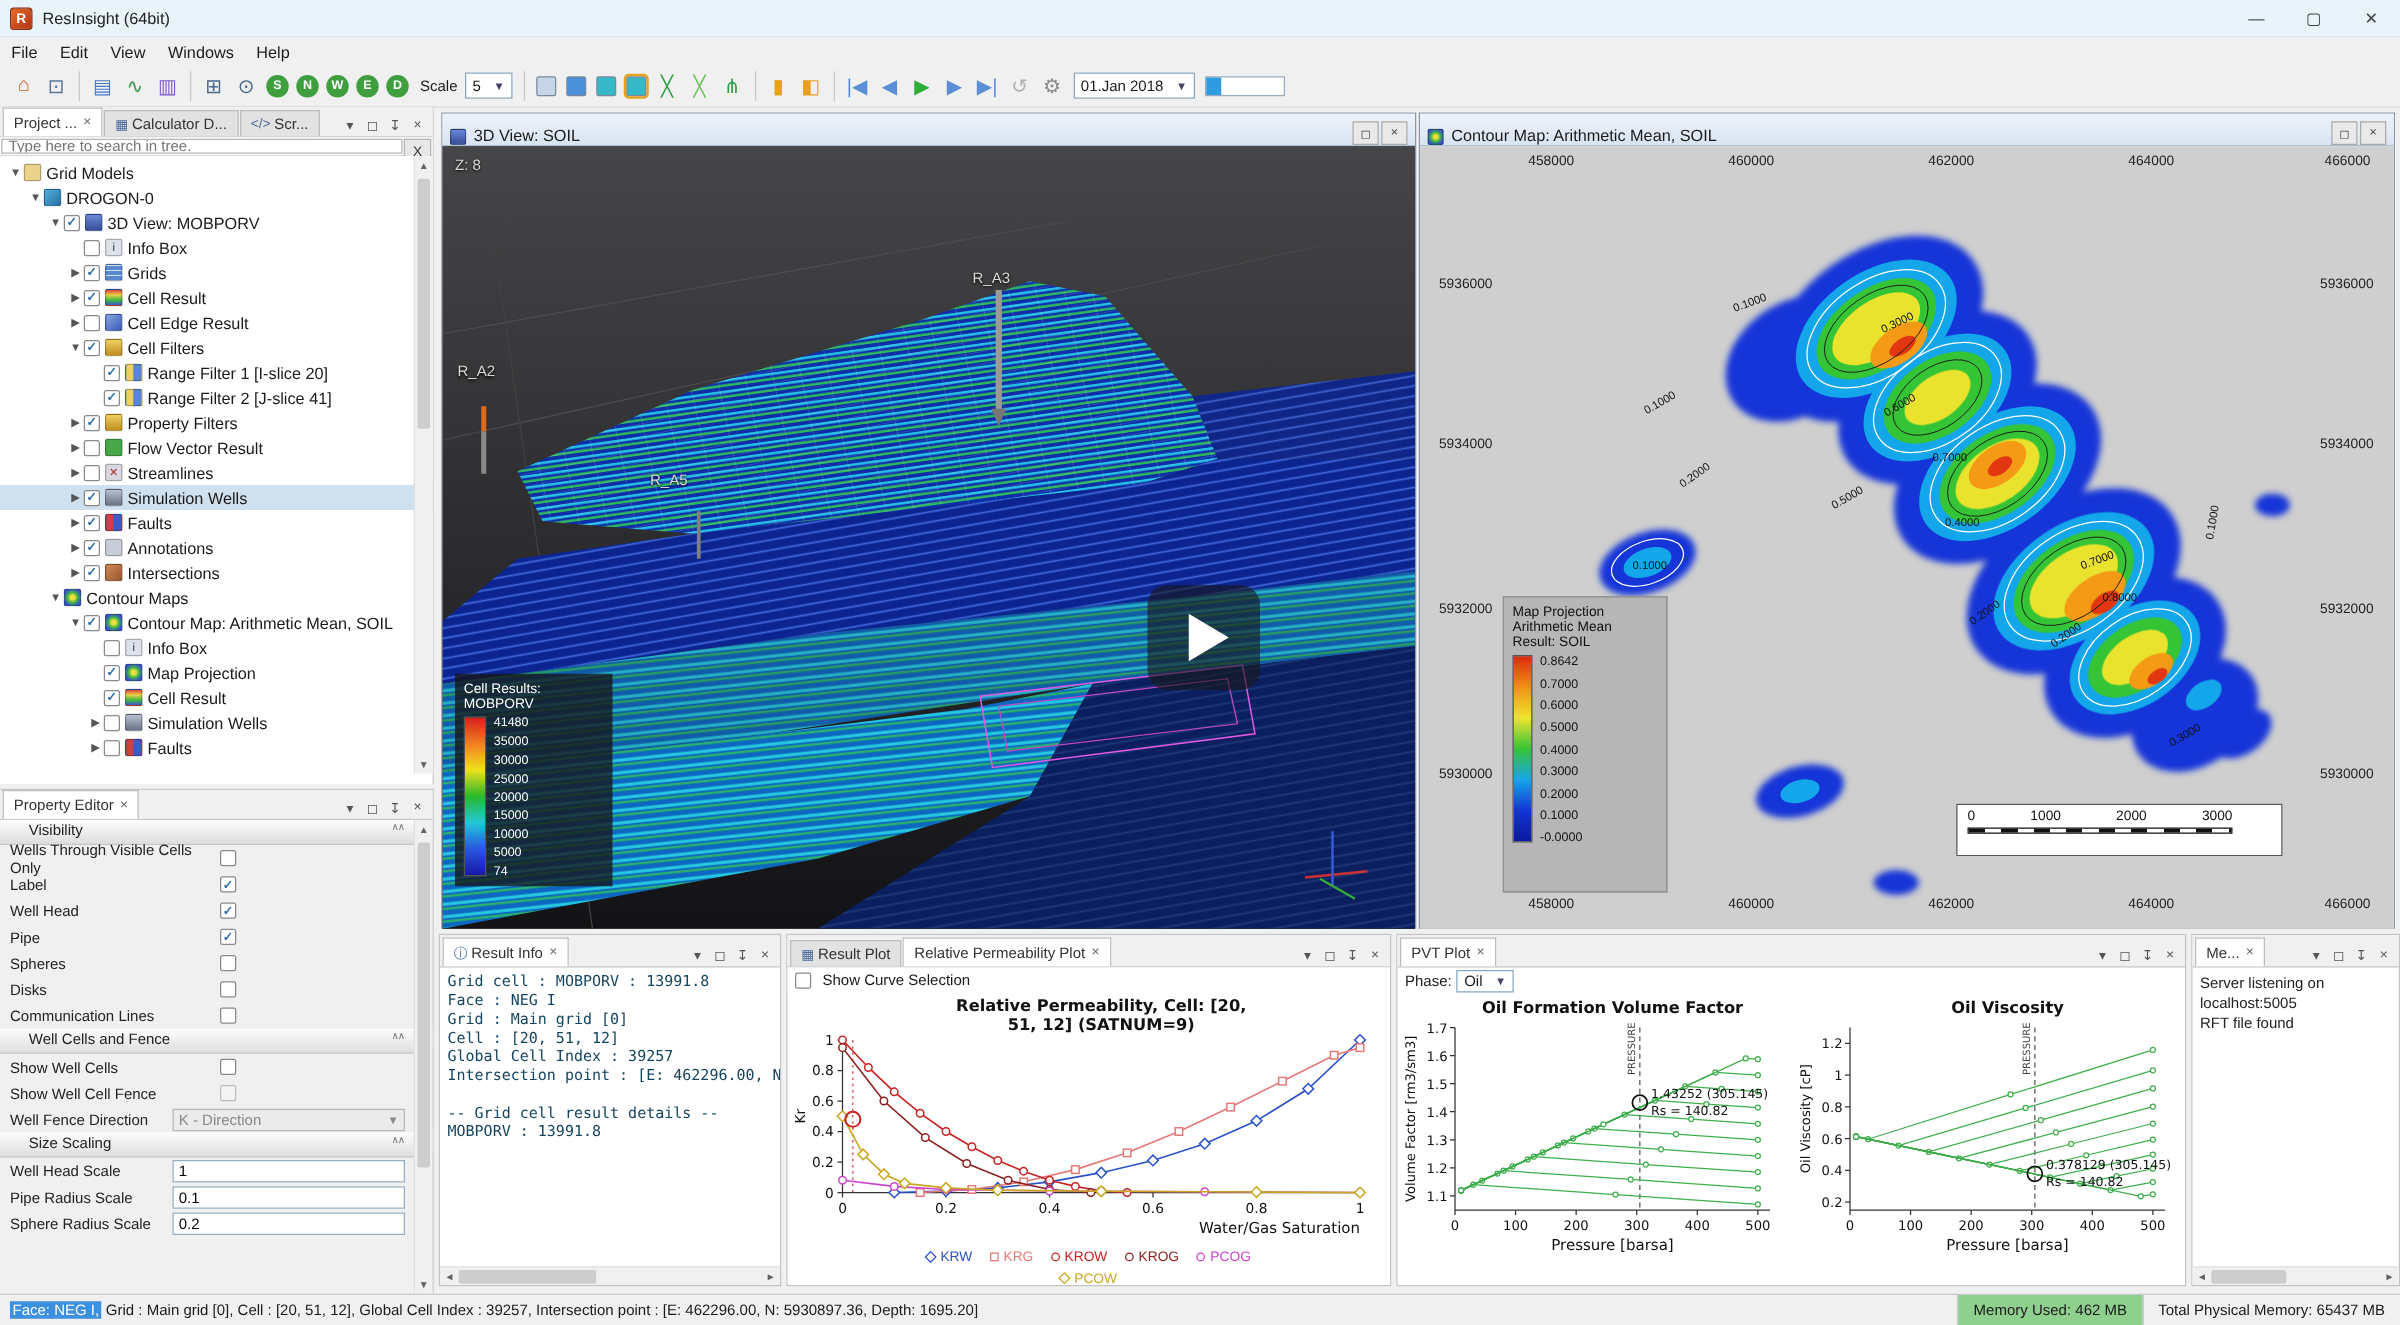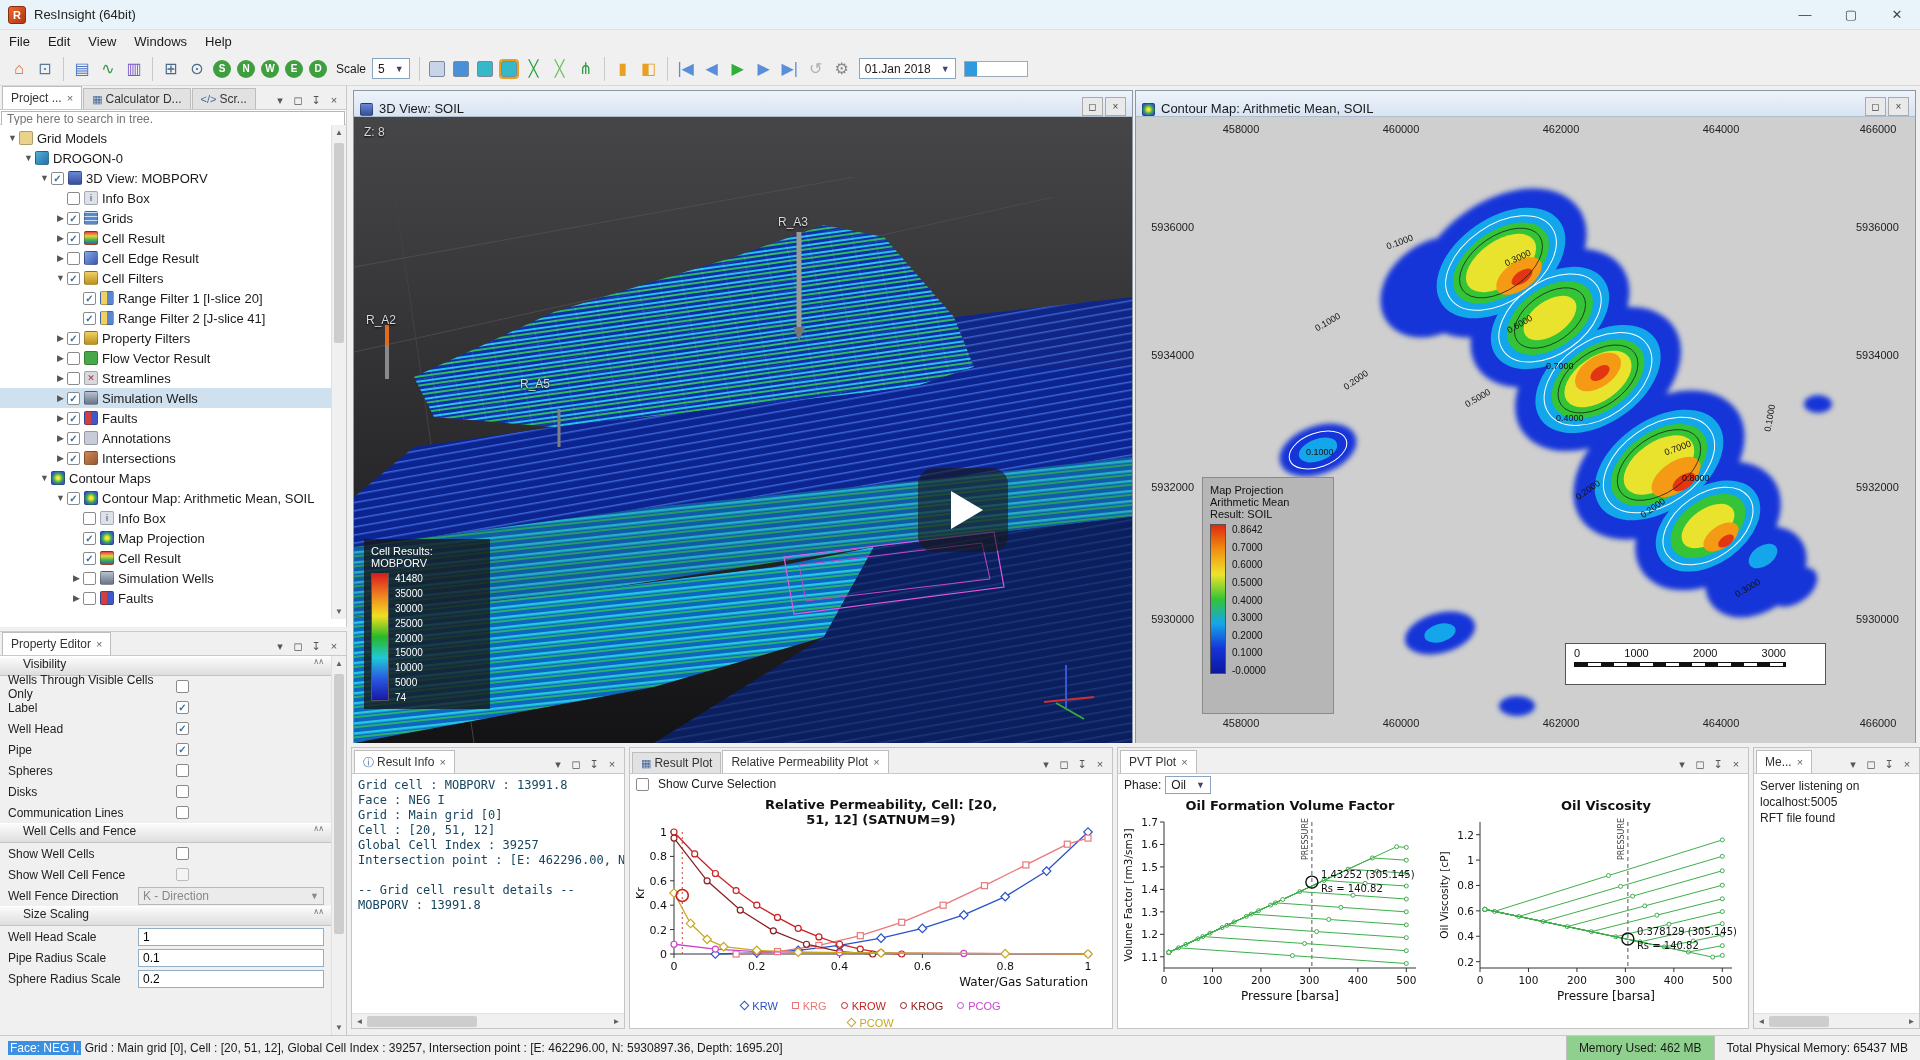--- a/index.html
+++ b/index.html
@@ -43,21 +43,21 @@
     background:#e2e2e2; border:1px solid #bdbdbd; border-bottom:none; margin-right:1px; color:#333;}
   .tab.active { background:#ffffff; height:23px; }
   .tab .tclose { font-size:11px; color:#666; margin-left:2px; }
   .tab .ticn { font-size:11px; color:#4a6a9a; }
   .dockicons { margin-left:auto; display:flex; align-items:center; padding-right:3px; }
   .dockicon { width:18px; height:18px; display:flex; align-items:center; justify-content:center;
     color:#555; font-size:11px; }
 
   .project-panel { position:absolute; left:0; top:86px; width:347px; height:541px; background:#fff;
     border-right:1px solid #c9c9c9; }
-  .searchrow { height:15px; display:flex; border-bottom:1px solid #d5d5d5; background:#fff;flex-direction:column; }
+  .searchrow { height:15px; display:flex; border-bottom:1px solid #d5d5d5; background:#fff; }
   .searchrow input { flex:1; border:1px solid #b5b5b5; margin:1px; font-size:12px; padding:0 5px;
     color:#888; font-family:"Liberation Sans",sans-serif; }
   .searchx { width:22px; height:21px; margin:1px 1px 1px 0; background:#e8e8e8; border:1px solid #b5b5b5;
     font-size:11px; display:flex; align-items:center; justify-content:center; color:#333; }
   .tree { position:relative; height:494px; overflow:hidden; background:#fff; padding-top:3px; }
   .trow { height:20px; display:flex; align-items:center; font-size:13px; white-space:nowrap; }
   .trow.selected { background:#cfe0ef; }
   .arr { width:13px; text-align:center; font-size:9px; color:#555; flex:none; }
   .cb { width:13px; height:13px; border:1px solid #8a8a8a; background:#fff; border-radius:2px;
     margin-right:4px; flex:none; display:flex; align-items:center; justify-content:center;
@@ -563,21 +563,21 @@
         <line x1="33" y1="208" x2="33" y2="228" stroke="#e06a20" stroke-width="4"></line>
         <line x1="445" y1="115" x2="445" y2="215" stroke="#9a9a9a" stroke-width="5"></line>
         <path d="M439 210 L451 210 L445 224 Z" fill="#777"></path>
         <line x1="205" y1="292" x2="205" y2="330" stroke="#808080" stroke-width="3"></line>
         <line x1="690" y1="585" x2="740" y2="580" stroke="#d03030" stroke-width="2"></line>
         <line x1="712" y1="548" x2="712" y2="592" stroke="#3858d8" stroke-width="2"></line>
         <line x1="702" y1="586" x2="730" y2="602" stroke="#38a838" stroke-width="2"></line>
       </svg>
       <span class="ovl" style="left:10px;top:8px">Z: 8</span>
       <span class="ovl" style="left:424px;top:98px">R_A3</span>
-      <span class="ovl" style="left:12px;top:196px">R_A2</span>
+      <span class="ovl" style="left:12px;top:173px">R_A2</span>
       <span class="ovl" style="left:166px;top:260px">R_A5</span>
       <div class="v3d-legend">
         <div>Cell Results:</div>
         <div>MOBPORV</div>
         <div class="legrow">
           <div class="bar"></div>
           <div class="legticks" id="v3dLegTicks">
               <div>41480</div>
               <div>35000</div>
               <div>30000</div>

